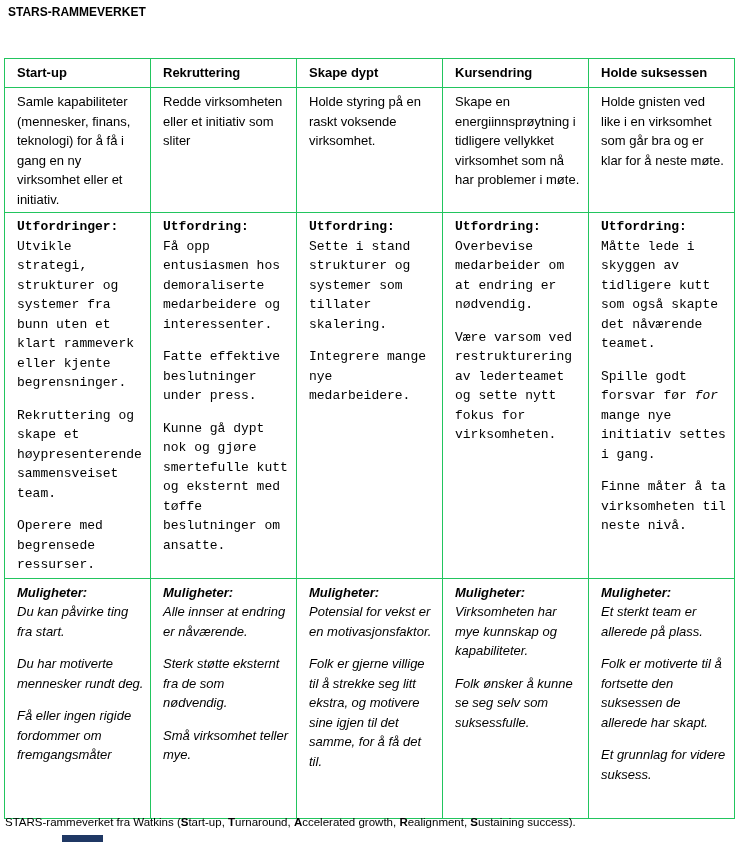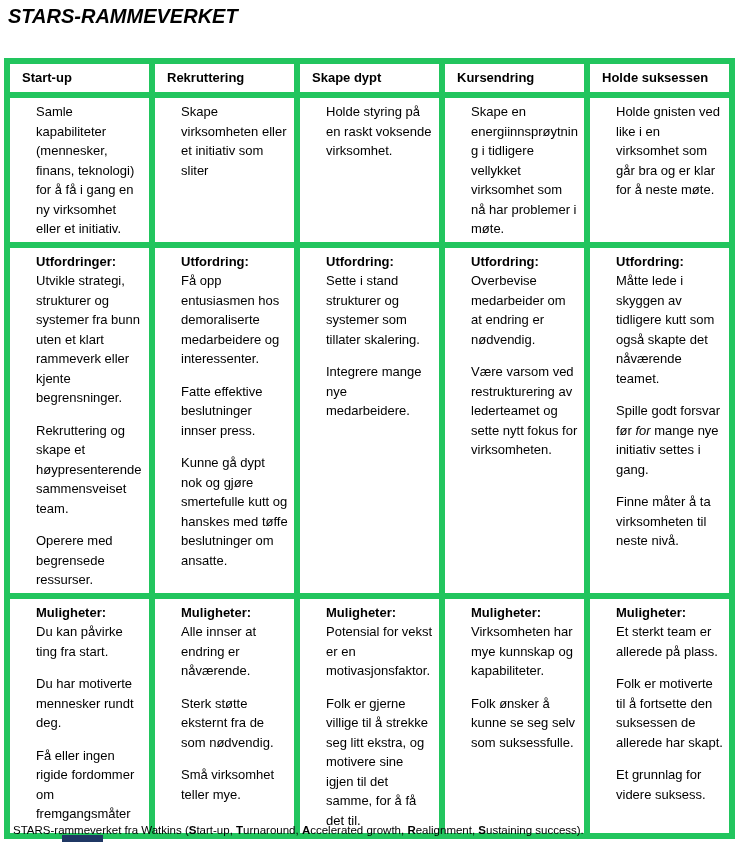--- a/index.html
+++ b/index.html
@@ -7,61 +7,60 @@
     width: 738px; height: 842px;
     background: #ffffff;
     font-family: "Liberation Sans", sans-serif;
     color: #000000;
     overflow: hidden;
     position: relative;
   }
   .page-title {
     position: absolute;
     left: 8px; top: 5px;
-    font-size: 20px;
+    font-size: 12px;
     font-weight: 700;
     margin: 0;
-    font-style: italic;
   }
   table.stars {
     position: absolute;
     left: 4px; top: 58px;
     width: 731px;
     border-collapse: collapse;
     table-layout: fixed;
   }
   table.stars th, table.stars td {
-    border: 6px solid #22c55e;
+    border: 1px solid #22c55e;
     vertical-align: top;
     text-align: left;
     padding: 4px 6px 3px 12px;
     font-size: 13px;
     line-height: 19.5px;
     font-weight: 400;
     word-wrap: break-word;
   }
   table.stars th {
     font-weight: 700;
     height: 24px;
     vertical-align: middle;
     padding-top: 2px; padding-bottom: 2px;
   }
   tr.row-description { height: 124px; }
-  tr.row-challenges  { height: 345px; }
-  tr.row-opportunities { height: 240px; }
-  .cell p { margin: 0 0 13px 14px; }
+  tr.row-challenges  { height: 345px; font-family: Liberation Mono, monospace; }
+  tr.row-opportunities { height: 240px; font-style: italic; }
+  .cell p { margin: 0 0 13px 0; }
   .cell p:last-child { margin-bottom: 0; }
   .cell strong { font-weight: 700; }
   .cell i { font-style: italic; }
   .caption {
     position: absolute;
     left: 5px; top: 815px;
     font-size: 11.5px;
     line-height: 14px;
-    margin: 8px;
+    margin: 0;
     white-space: nowrap;
   }
   .caption b { font-weight: 700; }
   .bottom-blue-bar {
     position: absolute;
     left: 62px; top: 835px;
     width: 41px; height: 7px;
     background: #1f3864;
   }
 </style>
@@ -81,43 +80,43 @@
         <th>Kursendring</th>
         <th>Holde suksessen</th>
       </tr>
     </thead>
     <tbody>
       <tr class="row-description">
         <td class="cell">
           <p>Samle kapabiliteter (mennesker, finans, teknologi) for å få i gang en ny virksomhet eller et initiativ.</p>
         </td>
         <td class="cell">
-          <p>Skape virksomheten eller et initiativ som sliter</p>
+          <p>Redde virksomheten eller et initiativ som sliter</p>
         </td>
         <td class="cell">
           <p>Holde styring på en raskt voksende virksomhet.</p>
         </td>
         <td class="cell">
           <p>Skape en energiinnsprøytning i tidligere vellykket virksomhet som nå har problemer i møte.</p>
         </td>
         <td class="cell">
           <p>Holde gnisten ved like i en virksomhet som går bra og er klar for å neste møte.</p>
         </td>
       </tr>
 
       <tr class="row-challenges">
         <td class="cell">
           <p><strong>Utfordringer:</strong><br><span>Utvikle strategi, strukturer og systemer fra bunn uten et klart rammeverk eller kjente begrensninger.</span></p>
           <p>Rekruttering og skape et høypresenterende sammensveiset team.</p>
           <p>Operere med begrensede ressurser.</p>
         </td>
         <td class="cell">
           <p><strong>Utfordring:</strong><br><span>Få opp entusiasmen hos demoraliserte medarbeidere og interessenter.</span></p>
-          <p>Fatte effektive beslutninger innser press.</p>
-          <p>Kunne gå dypt nok og gjøre smertefulle kutt og hanskes med tøffe beslutninger om ansatte.</p>
+          <p>Fatte effektive beslutninger under press.</p>
+          <p>Kunne gå dypt nok og gjøre smertefulle kutt og eksternt med tøffe beslutninger om ansatte.</p>
         </td>
         <td class="cell">
           <p><strong>Utfordring:</strong><br><span>Sette i stand strukturer og systemer som tillater skalering.</span></p>
           <p>Integrere mange nye medarbeidere.</p>
         </td>
         <td class="cell">
           <p><strong>Utfordring:</strong><br><span>Overbevise medarbeider om at endring er nødvendig.</span></p>
           <p>Være varsom ved restrukturering av lederteamet og sette nytt fokus for virksomheten.</p>
         </td>
         <td class="cell">

